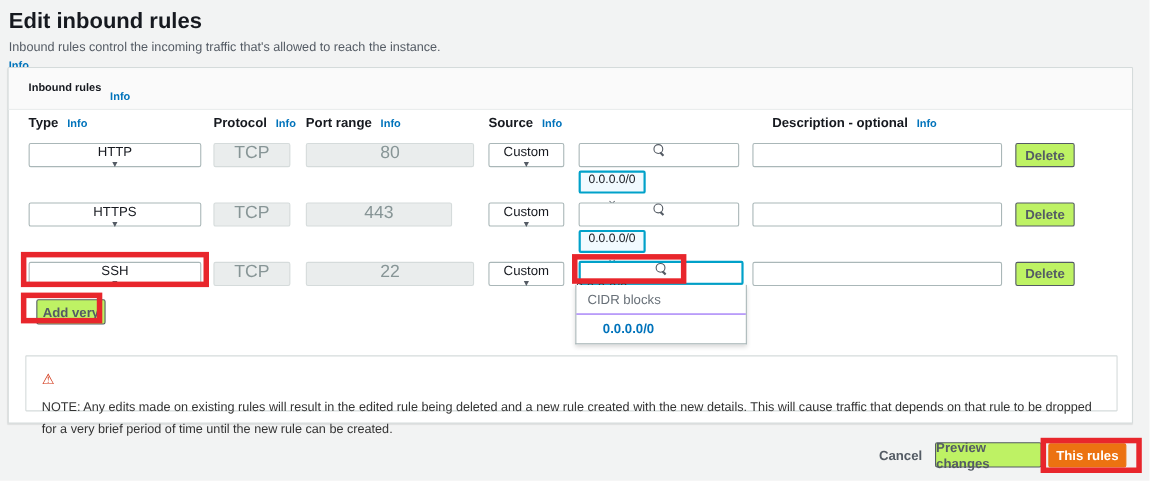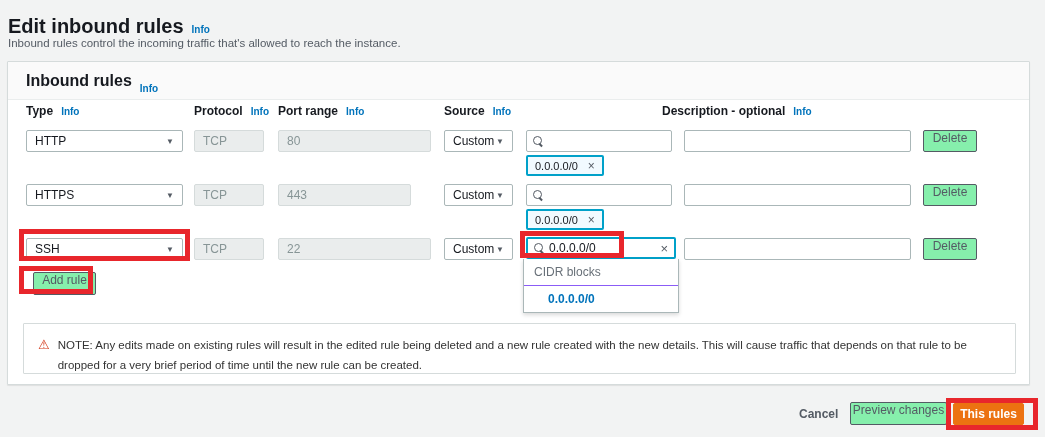--- a/index.html
+++ b/index.html
@@ -4,54 +4,54 @@
 <style>
   * { margin:0; padding:0; box-sizing:border-box; }
   html,body { width:1045px; height:437px; }
   body {
     font-family:"Liberation Sans", sans-serif;
     background:#f2f3f3;
     color:#16191f;
     position:relative;
     overflow:hidden;
   }
-  .abs { position:absolute; }
+  .abs { position:absolute;flex-direction:column; }
 
   
   .page-title { font-size:20px; font-weight:bold; color:#16191f; }
   .info-link { font-size:10px; font-weight:bold; color:#0073bb; cursor:pointer;margin-top:16px; }
   .page-subtitle { font-size:11.5px; color:#545b64; }
 
   
   .card {
     background:#ffffff;
     border:1px solid #d5dbdb;
     border-radius:1px;
     box-shadow:0 1px 1px rgba(0,0,0,0.08);
   }
   .card-header {
     position:absolute; left:0; top:0; right:0; height:38px;
     background:#fafafa; border-bottom:1px solid #eaeded;
     display:flex; align-items:center; padding-left:18px; gap:8px;
   }
-  .card-title { font-size:16px; font-weight:bold; color:#16191f; }
+  .card-title { font-size:10px; font-weight:bold; color:#16191f; }
 
   .col-label { font-size:12px; font-weight:bold; color:#16191f; white-space:nowrap; }
   .col-label .info-link { margin-left:8px; }
 
   
   .select {
     height:22px; background:#fff; border:1px solid #aab7b8; border-radius:2px;
     display:flex; align-items:center; justify-content:space-between;
     padding:0 8px; font-size:12px; color:#16191f; cursor:pointer;
   }
   .caret { font-size:8px; color:#545b64; }
   .disabled-input {
     height:22px; background:#eaeded; border:1px solid #d5dbdb; border-radius:2px;
-    display:flex; align-items:center; padding:0 8px; font-size:12px; color:#879596;
+    display:flex; align-items:center; padding:0 8px; font-size:16px; color:#879596;
   }
   .search-box {
     height:22px; background:#fff; border:1px solid #aab7b8; border-radius:2px;
     display:flex; align-items:center; padding:0 6px; gap:5px;
   }
   .search-box.focused { border:2px solid #00a1c9; }
   .search-box input {
     border:none; outline:none; flex:1; font-size:12px; color:#16191f; min-width:0;
     font-family:"Liberation Sans", sans-serif; background:transparent;
   }
@@ -71,23 +71,23 @@
     font-family:"Liberation Sans", sans-serif;
   }
   .tag {
     height:21px; background:#f1faff; border:2px solid #00a1c9; border-radius:2px;
     display:inline-flex; align-items:center; gap:10px; padding:0 7px;
     font-size:11px; color:#16191f;
   }
   .tag .clear-x { font-size:12px; }
 
   .btn-secondary {
-    background:#86efac; border:1px solid #545b64; border-radius:2px;
-    font-size:12px; font-weight:normal; color:#545b64;
-    display:flex; align-items:flex-start; justify-content:center; cursor:pointer;
+    background:#bef264; border:1px solid #545b64; border-radius:2px;
+    font-size:12px; font-weight:bold; color:#545b64;
+    display:flex; align-items:center; justify-content:center; cursor:pointer;
     font-family:"Liberation Sans", sans-serif;
   }
   .btn-primary {
     background:#ec7211; border:1px solid #ec7211; border-radius:2px;
     font-size:12px; font-weight:bold; color:#fff;
     display:flex; align-items:center; justify-content:center; cursor:pointer;
   }
   .btn-link { font-size:12px; font-weight:bold; color:#545b64; cursor:pointer; }
 
   
@@ -136,21 +136,21 @@
   </div>
   <div class="abs col-label" style="left:186px; top:42px;">
     <span>Protocol</span><span class="info-link">Info</span>
   </div>
   <div class="abs col-label" style="left:270px; top:42px;">
     <span>Port range</span><span class="info-link">Info</span>
   </div>
   <div class="abs col-label" style="left:436px; top:42px;">
     <span>Source</span><span class="info-link">Info</span>
   </div>
-  <div class="abs col-label" style="left:654px; top:42px;">
+  <div class="abs col-label" style="left:694px; top:42px;">
     <span>Description - optional</span><span class="info-link">Info</span>
   </div>
 
   <div class="abs select" style="left:18px; top:68px; width:157px;">
     <span>HTTP</span>
     <span class="caret">▼</span>
   </div>
   <div class="abs disabled-input" style="left:186px; top:68px; width:70px;">
     <span>TCP</span>
   </div>
@@ -224,21 +224,21 @@
   <div class="abs btn-secondary" style="left:915px; top:176px; width:54px; height:22px;">
     <span>Delete</span>
   </div>
 
   <div class="abs dropdown" style="left:515px; top:197px; width:156px;">
     <div class="dropdown-group">CIDR blocks</div>
     <div class="dropdown-option">0.0.0.0/0</div>
   </div>
 
   <div class="abs btn-secondary" style="left:25px; top:210px; width:63px; height:23px;">
-    <span>Add rule</span>
+    <span>Add very</span>
   </div>
 
   <div class="abs note-box" style="left:15px; top:261px; width:993px; height:51px;">
     <span class="warn-icon">⚠</span>
     <span>NOTE: Any edits made on existing rules will result in the edited rule being deleted and a new rule created with the new details. This will cause traffic that depends on that rule to be dropped for a very brief period of time until the new rule can be created.</span>
   </div>
 </div>
 
 <div class="abs btn-link" style="left:799px; top:407px;">Cancel</div>
 <div class="abs btn-secondary" style="left:850px; top:402px; width:97px; height:23px;">

